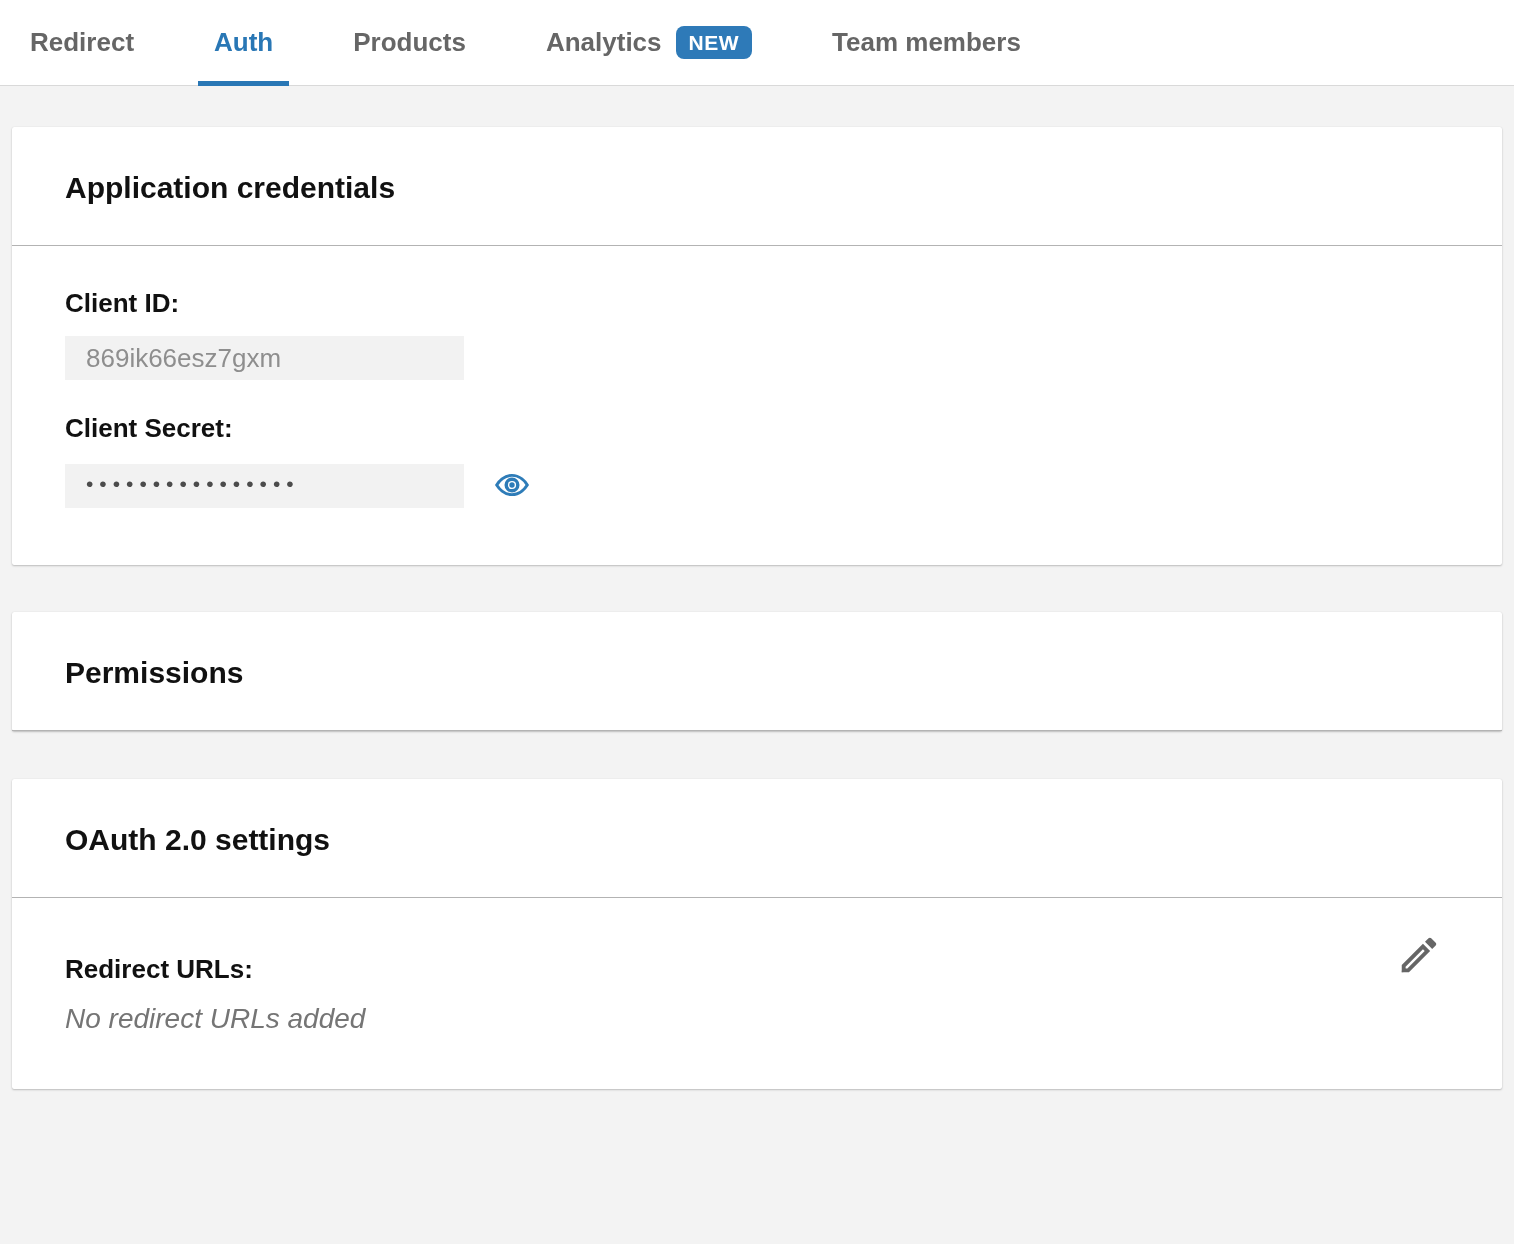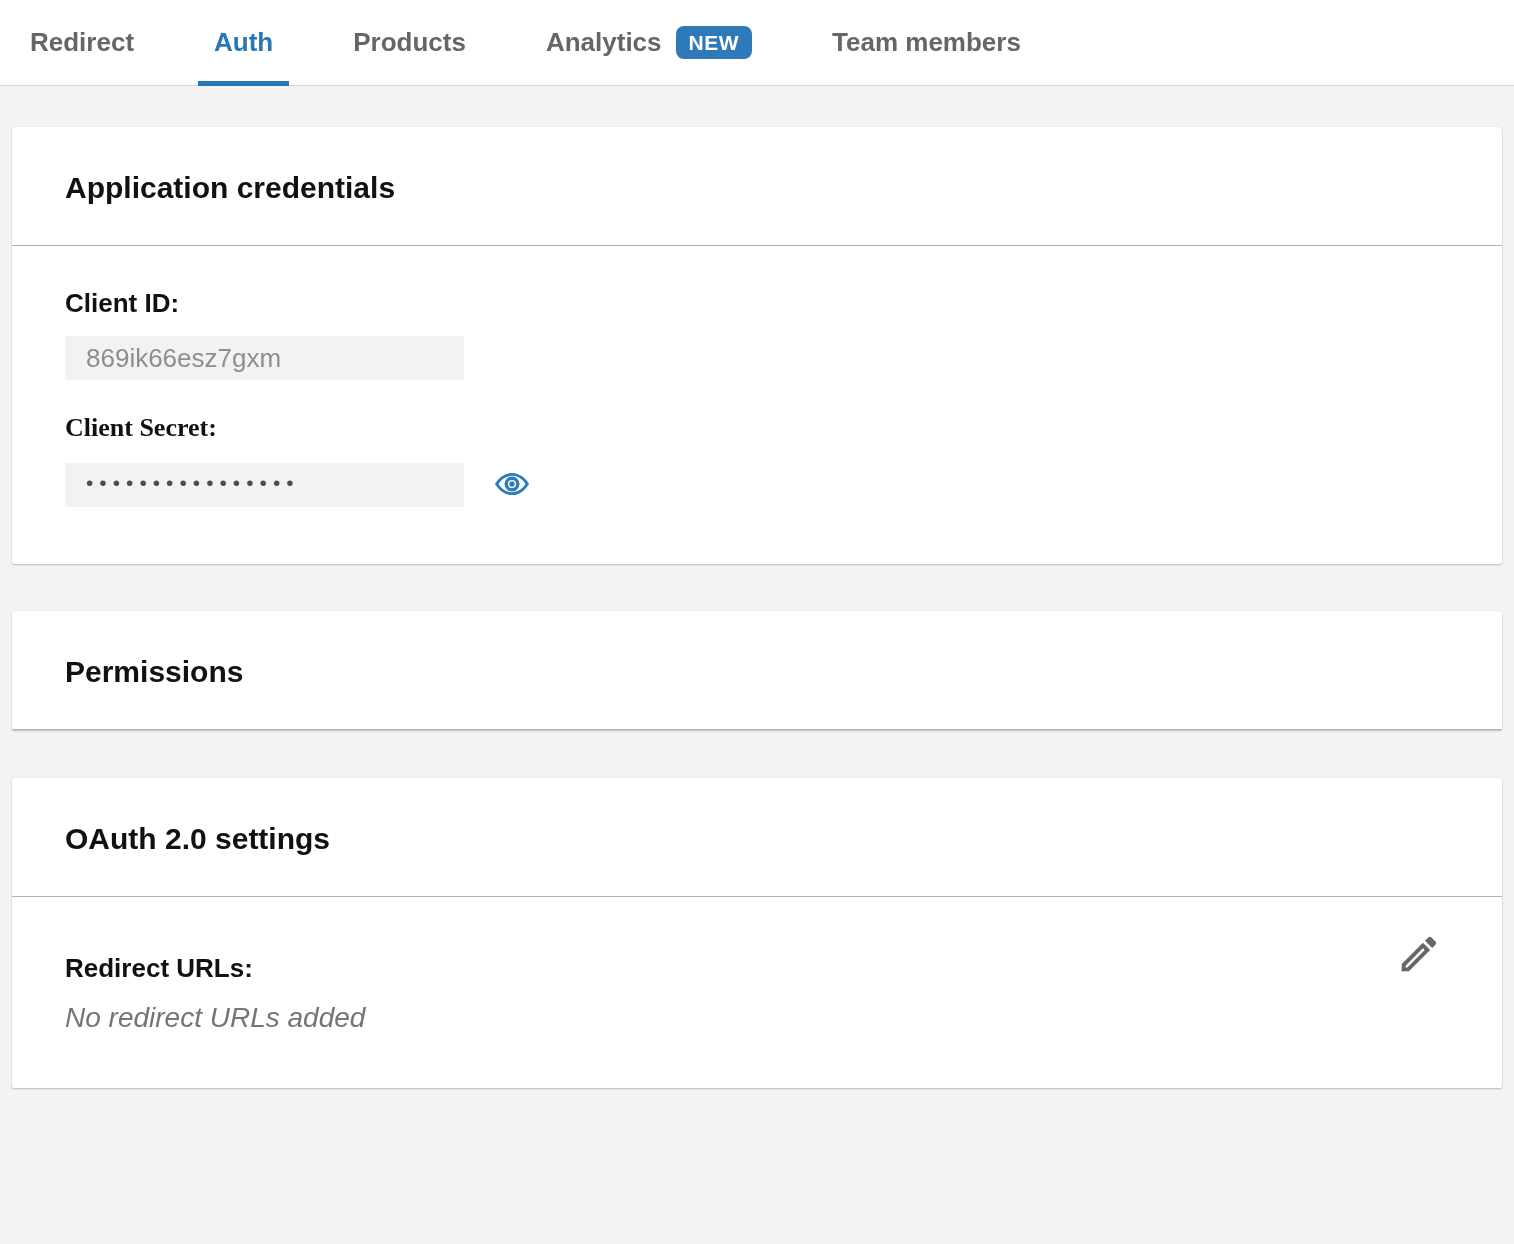--- a/index.html
+++ b/index.html
@@ -74,21 +74,21 @@
   }
 
   
   .cred-body { padding:42px 83px 57px 53px; }
   .field-label {
     font-size:26px;
     font-weight:700;
     color:#111111;
     margin-bottom:17px;
   }
-  .field-label.secret { margin-top:33px; margin-bottom:20px;font-family:Liberation Serif, serif; }
+  .field-label.secret { margin-top:33px; margin-bottom:20px; }
   .value-box {
     width:399px;
     height:44px;
     background:#f2f2f2;
     border:none;
     display:flex;
     align-items:center;
     padding-left:21px;
     font-size:26px;
     color:#8e8e8e;

